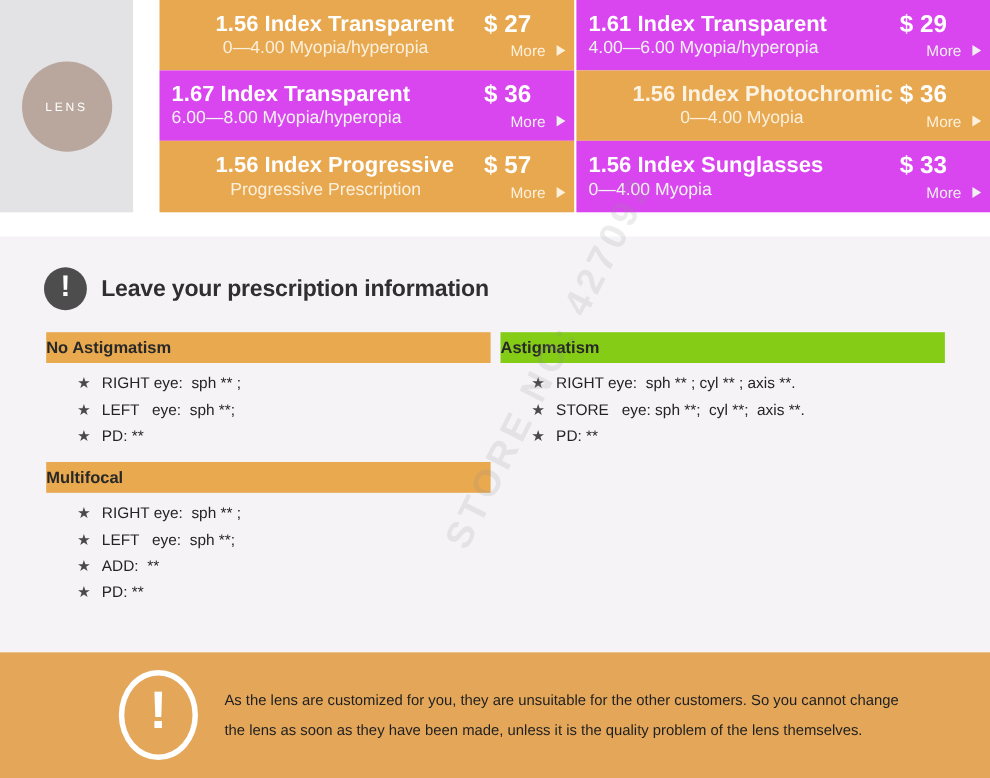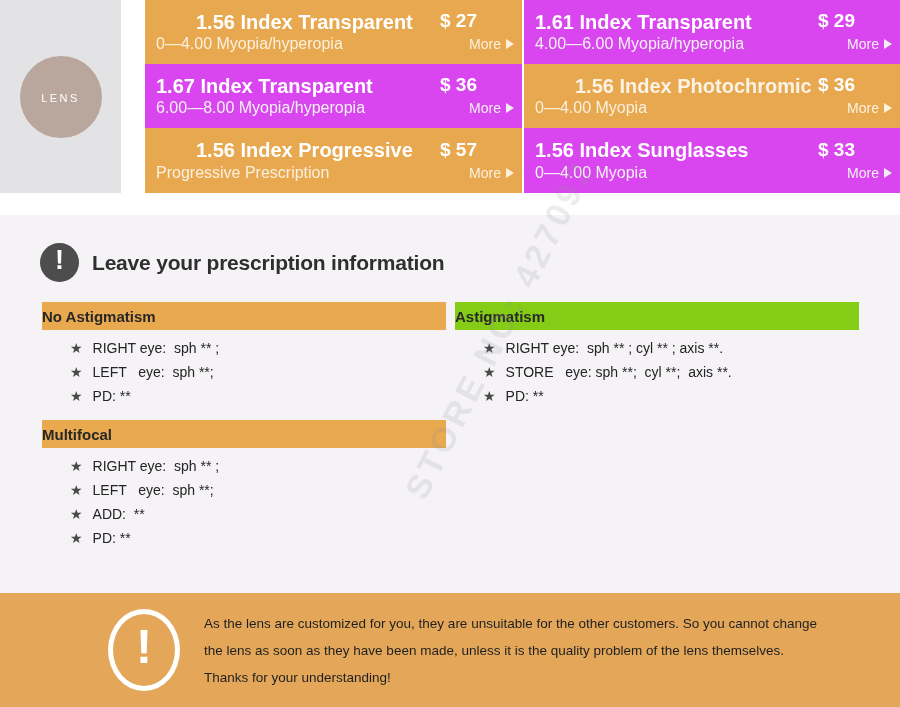--- a/index.html
+++ b/index.html
@@ -86,43 +86,43 @@
   .lens-title {
     font-size: 20px; font-weight: bold; line-height: 1.12;
     white-space: nowrap;
   }
   .lens-sub {
     font-size: 16px; font-weight: normal; line-height: 1.2;
     margin-top: 1px;
     white-space: nowrap;
   }
   .orange .lens-title { color: #ffffff; margin-left: 40px; }
-  .orange .lens-sub   { color: #fbf0dd; }
+  .orange .lens-sub   { color: #fbf0dd; text-align: center; }
   .gray   .lens-title { color: #ffffff; }
   .gray   .lens-sub   { color: #f2f2f2; }
   
   .lens-cell.orange.cream .lens-title { color: #fdf3e4; }
 
   .lens-price-col {
     width: 86px; flex: 0 0 86px;
     display: flex; flex-direction: column;
     align-items: flex-start; justify-content: center;
     padding-right: 8px;
   }
   .lens-price {
-    font-size: 19px; font-weight: bold; line-height: 1.15;
+    font-size: 22px; font-weight: bold; line-height: 1.15;
     color: #ffffff;
     align-self: flex-start;
     padding-left: 4px;
   }
   .lens-more {
     font-size: 14px; line-height: 1.3;
     margin-top: 3px;
     align-self: flex-end;
-    display: flex; align-items: center; gap: 5px;
+    display: flex; align-items: center; gap: 10px;
   }
   .orange .lens-more { color: #fdf1dd; }
   .gray   .lens-more { color: #f0f0f0; }
   .tri {
     display: inline-block;
     width: 0; height: 0;
     border-left: 8px solid currentColor;
     border-top: 5px solid transparent;
     border-bottom: 5px solid transparent;
   }
@@ -393,17 +393,16 @@
 
   </div>
 
   <div class="notice">
     <div class="notice-icon">
       <span class="excl-mark2">!</span>
     </div>
     <div class="notice-text">
       <p>As the lens are customized for you, they are unsuitable for the other customers. So you cannot  change</p>
       <p>the lens as soon as they have been made, unless it is the quality problem of the lens themselves.</p>
-      <p>Thanks for your understanding!</p>
     </div>
   </div>
 
 </div>
 
 </body></html>

